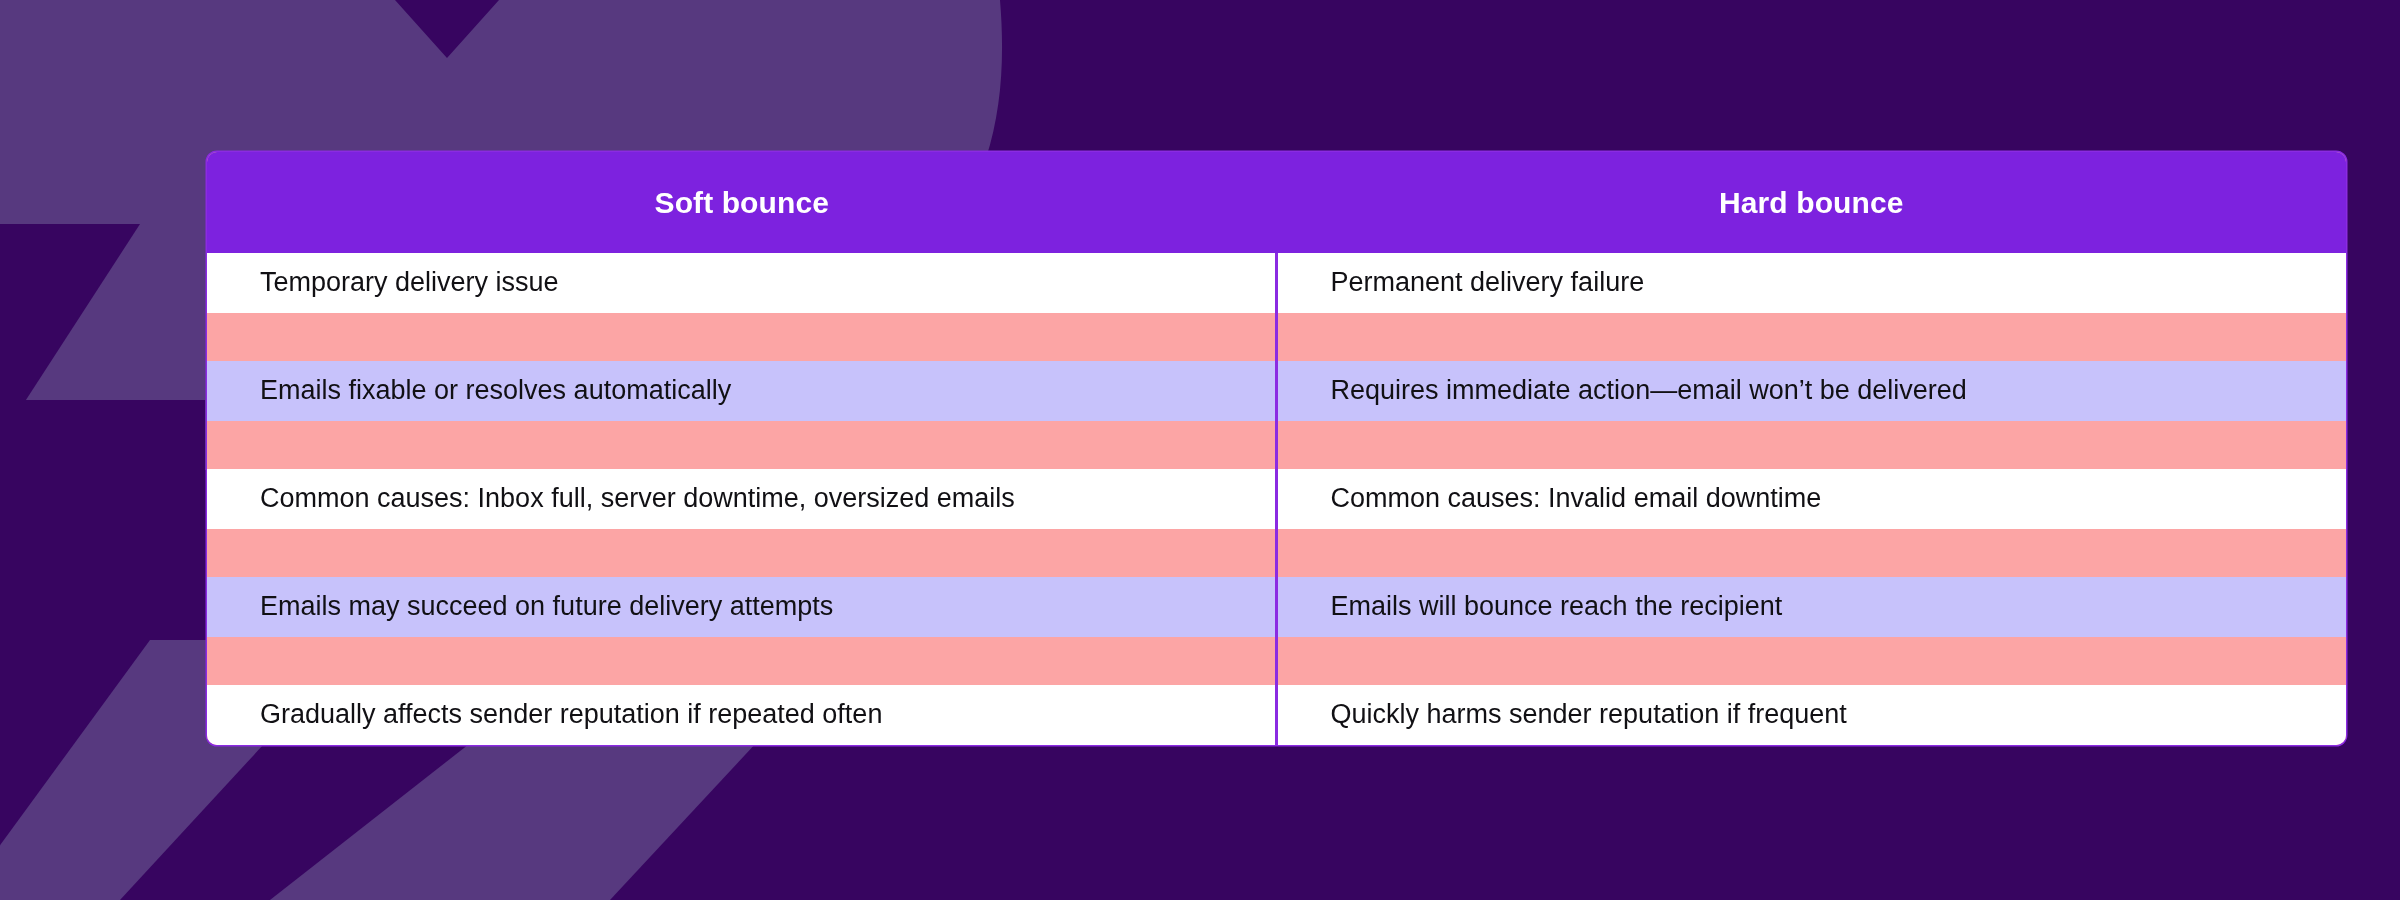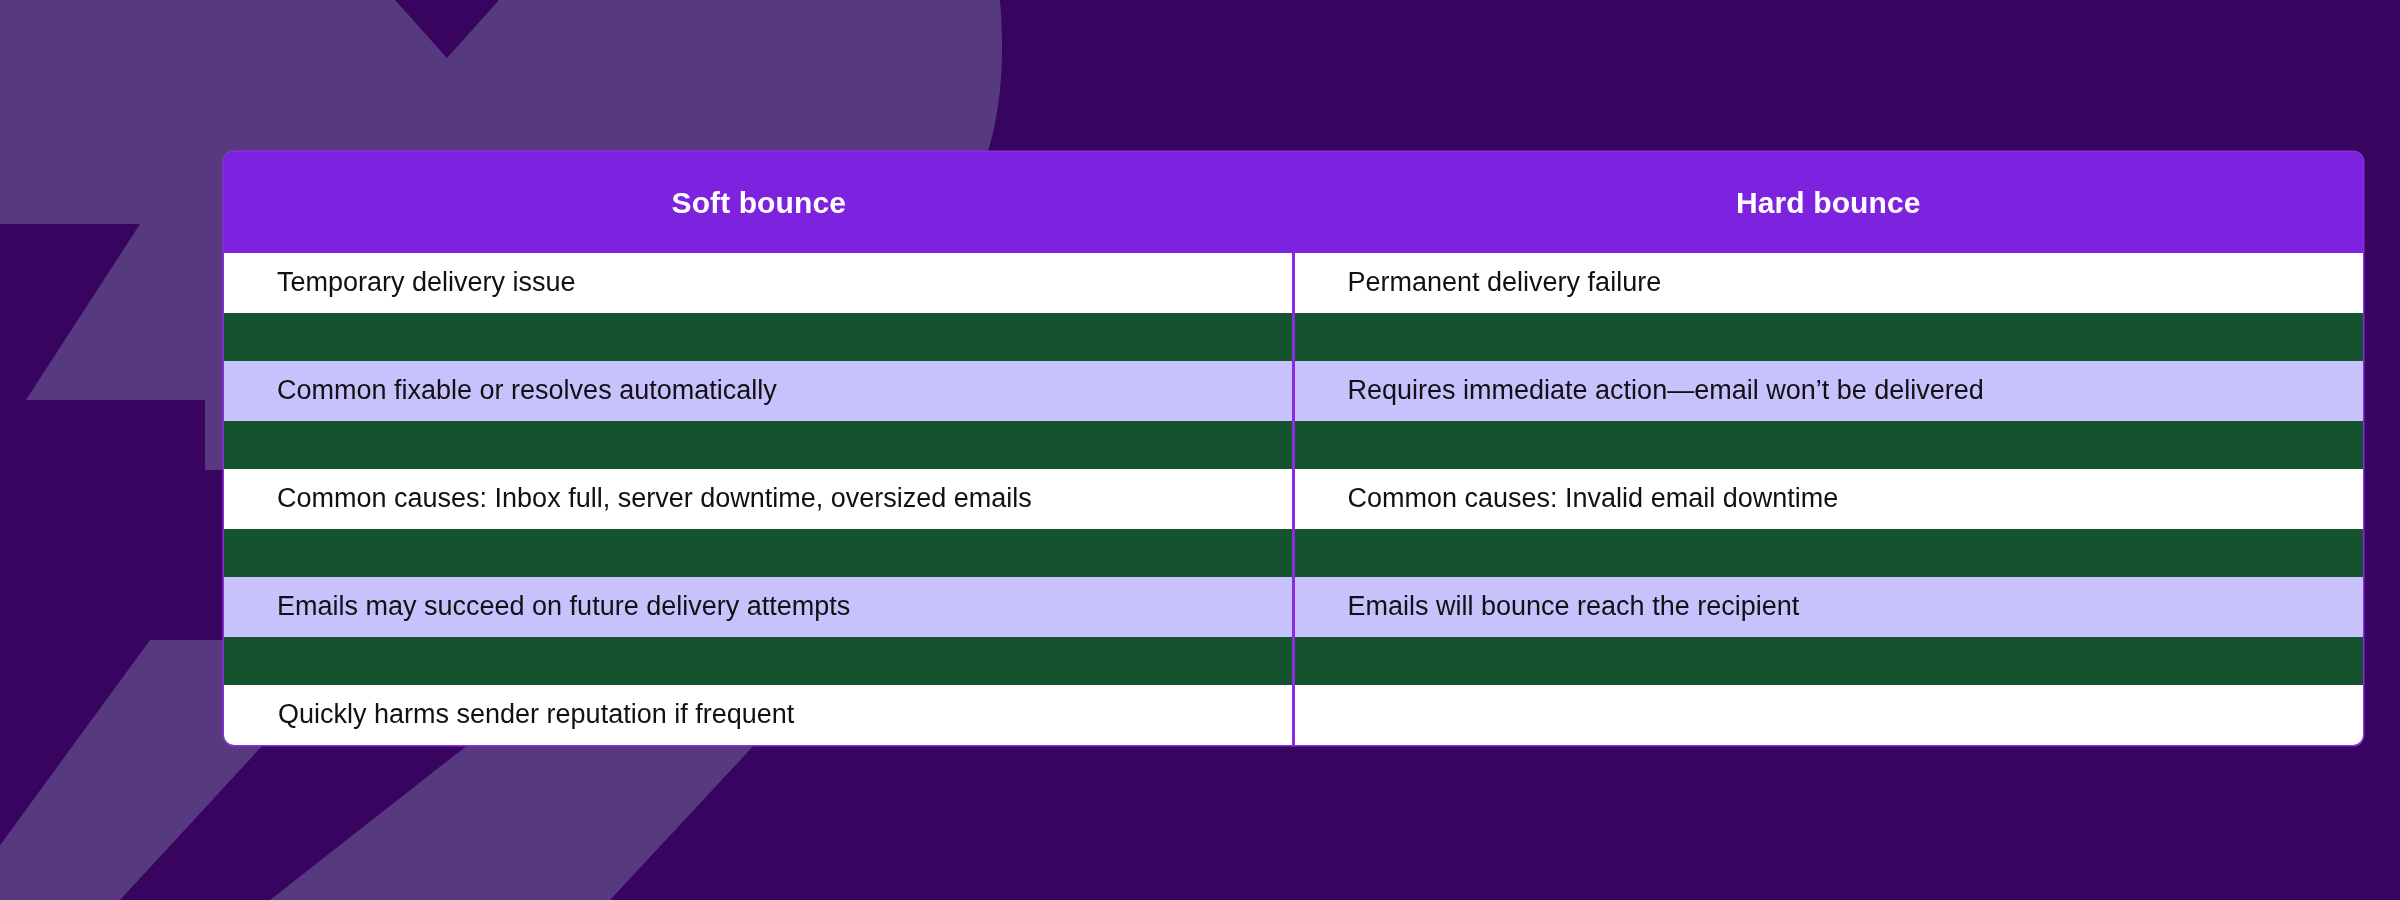--- a/index.html
+++ b/index.html
@@ -28,26 +28,26 @@
     position: absolute;
     inset: 0;
     width: 2400px;
     height: 900px;
     display: block;
   }
 
   
   #comparison-card {
     position: absolute;
-    left: 224px;
+    left: 207px;
     top: 152px;
     width: 2139px;
     height: 593px;
     border-radius: 10px;
-    background: #14532d;
+    background: #fca5a5;
     overflow: hidden;
     box-shadow: 0 0 0 1.5px #8B2BE2;
   }
 
   .table {
     display: flex;
     flex-direction: column;
     width: 100%;
     height: 100%;
   }
@@ -157,21 +157,21 @@
           <div class="td col-left">
             <span>Temporary delivery issue</span>
           </div>
           <div class="td col-right">
             <span>Permanent delivery failure</span>
           </div>
         </div>
 
         <div class="tr even">
           <div class="td col-left">
-            <span>Common fixable or resolves automatically</span>
+            <span>Emails fixable or resolves automatically</span>
           </div>
           <div class="td col-right">
             <span>Requires immediate action—email won’t be delivered</span>
           </div>
         </div>
 
         <div class="tr odd">
           <div class="td col-left">
             <span>Common causes: Inbox full, server downtime, oversized emails</span>
           </div>
@@ -183,20 +183,23 @@
         <div class="tr even">
           <div class="td col-left">
             <span>Emails may succeed on future delivery attempts</span>
           </div>
           <div class="td col-right">
             <span>Emails will bounce reach the recipient</span>
           </div>
         </div>
 
         <div class="tr odd">
+          <div class="td col-left">
+            <span>Gradually affects sender reputation if repeated often</span>
+          </div>
           <div class="td col-right">
             <span>Quickly harms sender reputation if frequent</span>
           </div>
         </div>
 
         <div id="column-divider"></div>
       </div>
 
     </div>
   </div>

